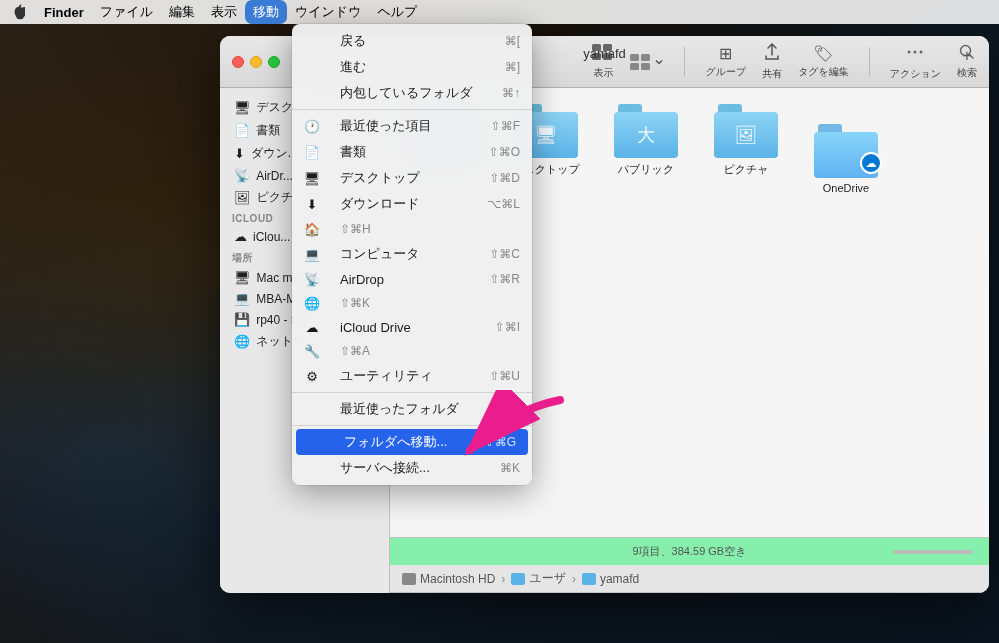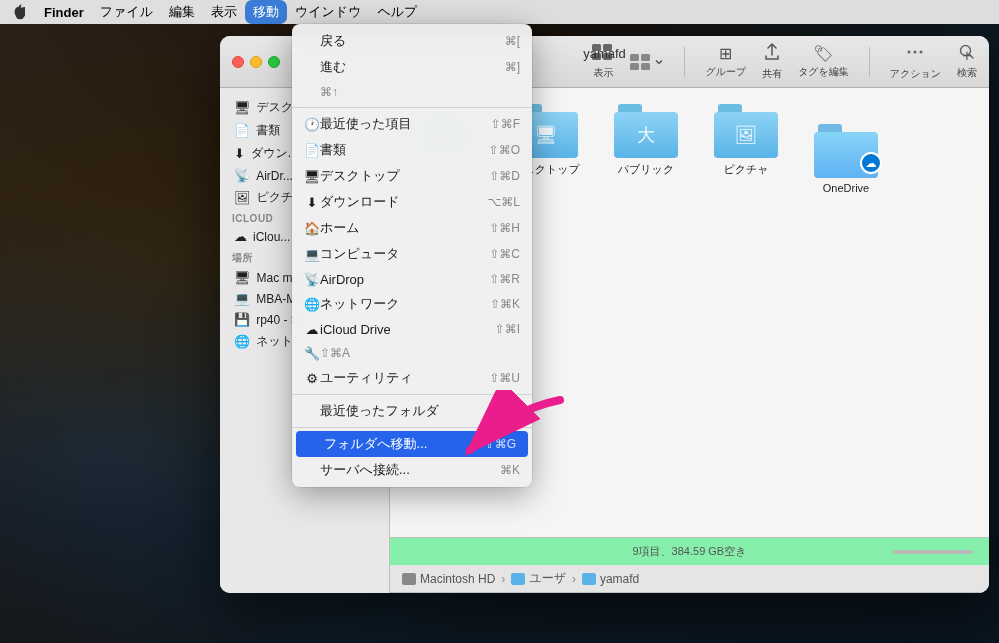--- a/index.html
+++ b/index.html
@@ -279,21 +279,21 @@
       border-radius: 8px;
       box-shadow: 0 8px 32px rgba(0,0,0,0.35), 0 0 0 0.5px rgba(0,0,0,0.15);
       padding: 4px 0;
       font-size: 13px;
       z-index: 300;
     }
     .menu-item {
       display: flex;
       align-items: center;
       padding: 4px 12px;
-      gap: 0;
+      gap: 20px;
       cursor: pointer;
       color: #1a1a1a;
       position: relative;
     }
     .menu-item.highlighted {
       background: #2563eb;
       color: #fff;
       border-radius: 4px;
       margin: 0 4px;
     }
@@ -593,20 +593,21 @@
       <span class="menu-item-label">戻る</span>
       <span class="menu-item-shortcut">⌘[</span>
     </div>
     <div class="menu-item">
       <span class="menu-item-icon"></span>
       <span class="menu-item-label">進む</span>
       <span class="menu-item-shortcut">⌘]</span>
     </div>
     <div class="menu-item">
       <span class="menu-item-icon"></span>
+      <span class="menu-item-label">内包しているフォルダ</span>
       <span class="menu-item-shortcut">⌘↑</span>
     </div>
     <div class="menu-separator"></div>
     <div class="menu-item">
       <span class="menu-item-icon">🕐</span>
       <span class="menu-item-label">最近使った項目</span>
       <span class="menu-item-shortcut">⇧⌘F</span>
     </div>
     <div class="menu-item">
       <span class="menu-item-icon">📄</span>
@@ -618,36 +619,34 @@
       <span class="menu-item-label">デスクトップ</span>
       <span class="menu-item-shortcut">⇧⌘D</span>
     </div>
     <div class="menu-item">
       <span class="menu-item-icon">⬇</span>
       <span class="menu-item-label">ダウンロード</span>
       <span class="menu-item-shortcut">⌥⌘L</span>
     </div>
     <div class="menu-item">
       <span class="menu-item-icon">🏠</span>
-      <span class="menu-item-label">ホーム</span>
       <span class="menu-item-shortcut">⇧⌘H</span>
     </div>
     <div class="menu-item">
       <span class="menu-item-icon">💻</span>
       <span class="menu-item-label">コンピュータ</span>
       <span class="menu-item-shortcut">⇧⌘C</span>
     </div>
     <div class="menu-item">
       <span class="menu-item-icon">📡</span>
       <span class="menu-item-label">AirDrop</span>
       <span class="menu-item-shortcut">⇧⌘R</span>
     </div>
     <div class="menu-item">
       <span class="menu-item-icon">🌐</span>
-      <span class="menu-item-label">ネットワーク</span>
       <span class="menu-item-shortcut">⇧⌘K</span>
     </div>
     <div class="menu-item">
       <span class="menu-item-icon">☁</span>
       <span class="menu-item-label">iCloud Drive</span>
       <span class="menu-item-shortcut">⇧⌘I</span>
     </div>
     <div class="menu-item">
       <span class="menu-item-icon">🔧</span>
       <span class="menu-item-shortcut">⇧⌘A</span>

